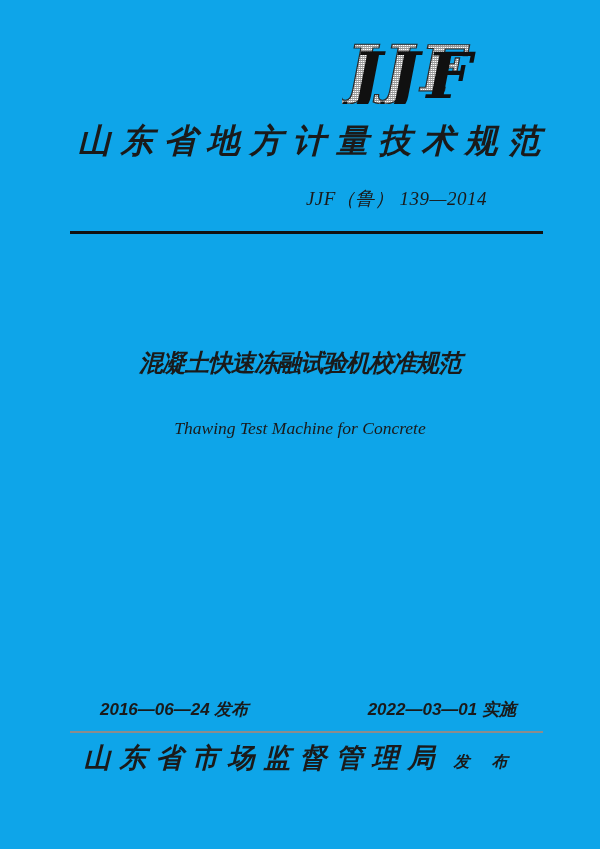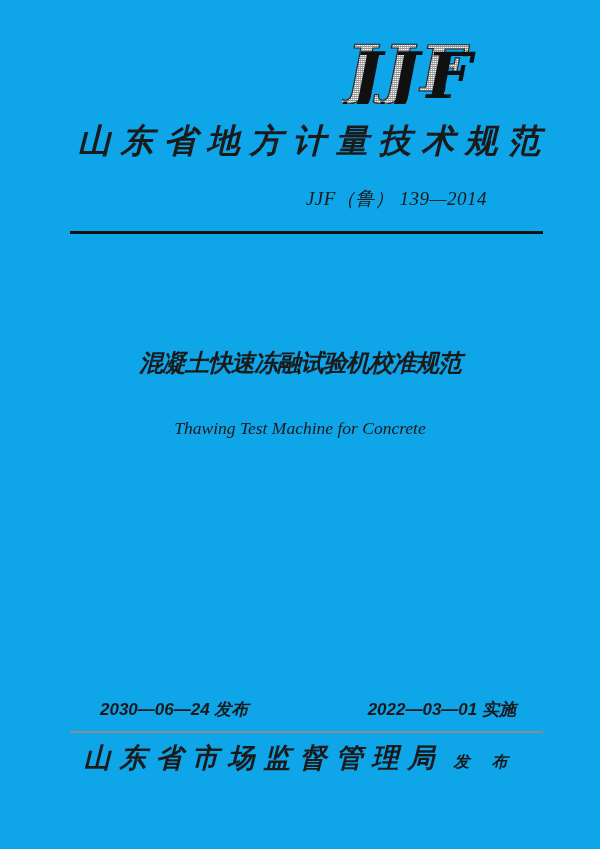--- a/index.html
+++ b/index.html
@@ -173,21 +173,21 @@
 
   <div class="rule-top" style="background: rgb(17, 17, 17);"></div>
 
   <h2 class="main-title">混凝土快速冻融试验机校准规范</h2>
 
   <div class="subtitle-en">
     <div>Thawing Test Machine for Concrete</div>
   </div>
 
   <div class="dates-row">
-    <span>2030—06—24 发布</span>
+    <span>2016—06—24 发布</span>
     <span>2022—03—01 实施</span>
   </div>
 
   <div class="rule-bottom" style="background: rgb(140, 140, 140);"></div>
 
   <div class="publisher-row">
     <span class="publisher-name">山东省市场监督管理局</span><span class="publish-label">发 布</span>
   </div>
 
 </div>

